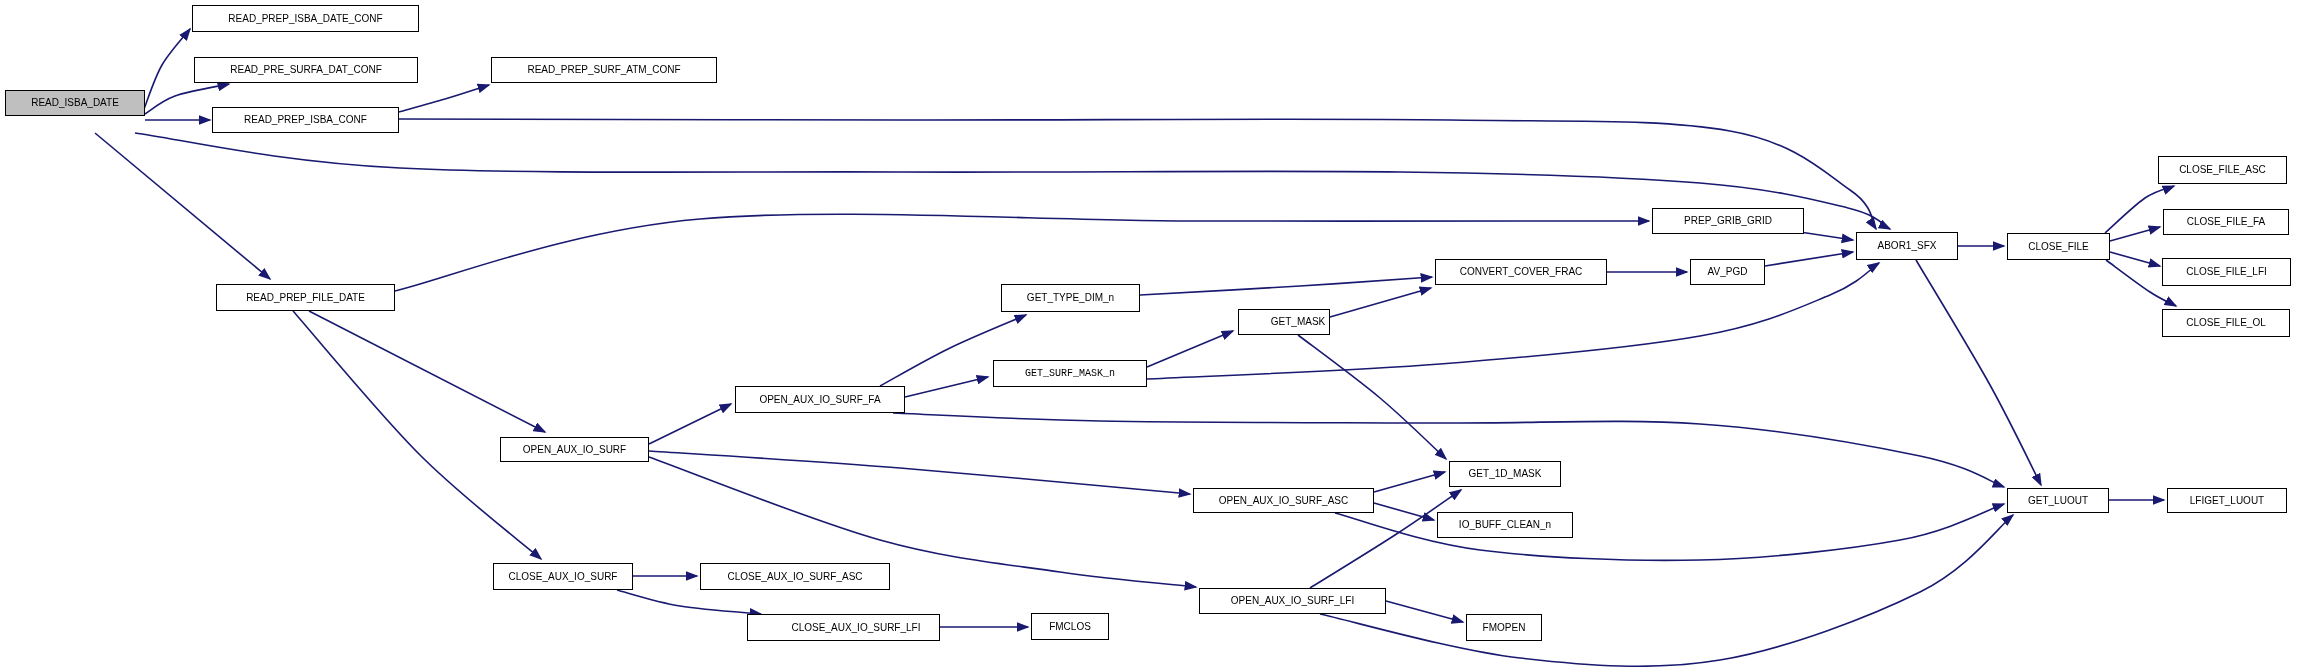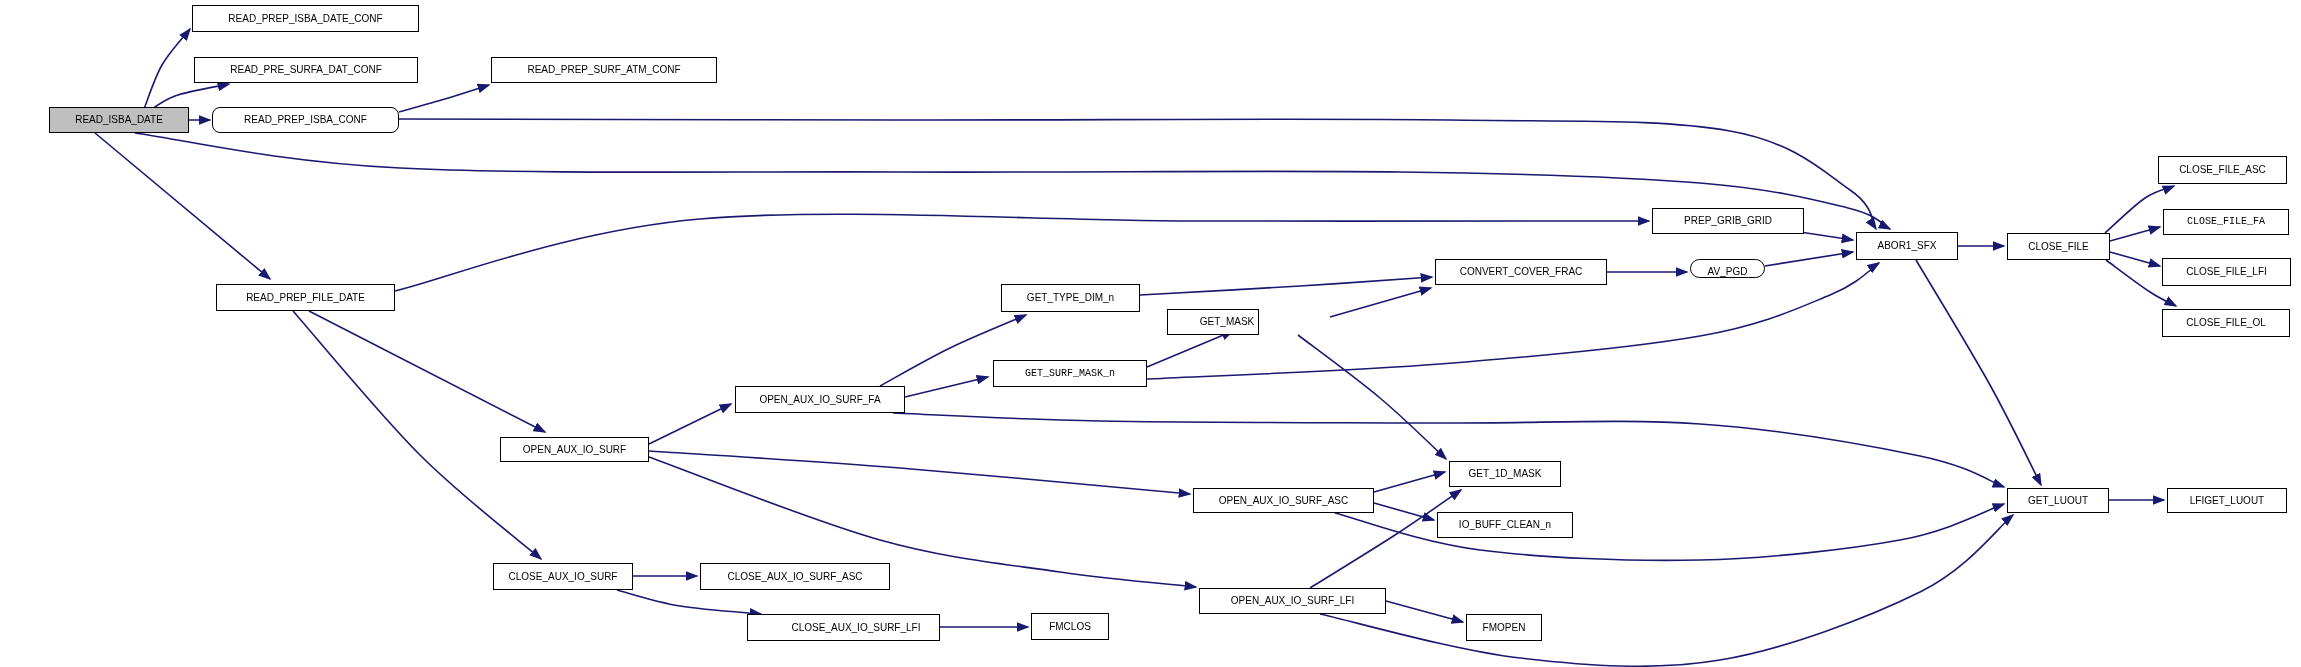--- a/index.html
+++ b/index.html
@@ -75,38 +75,38 @@
         <path d="M1310,588 C1324.2,579.2 1369.8,551.3 1395,535 C1420.2,518.7 1450.0,497.5 1461,490" stroke="#191970" stroke-width="1.6" marker-end="url(#arrow)"></path>
         <path d="M1386,601 L1463,622" stroke="#191970" stroke-width="1.6" marker-end="url(#arrow)"></path>
         <path d="M1320,614 C1353.3,621.3 1453.3,650.3 1520,658 C1586.7,665.7 1653.3,671.0 1720,660 C1786.7,649.0 1871.2,616.2 1920,592 C1968.8,567.8 1997.5,527.8 2013,515" stroke="#191970" stroke-width="1.6" marker-end="url(#arrow)"></path>
         <path d="M633,576 L697,576" stroke="#191970" stroke-width="1.6" marker-end="url(#arrow)"></path>
         <path d="M617,590 C627.5,592.7 656.0,602.0 680,606 C704.0,610.0 747.5,612.7 761,614" stroke="#191970" stroke-width="1.6" marker-end="url(#arrow)"></path>
         <path d="M940,627 L1028,627" stroke="#191970" stroke-width="1.6" marker-end="url(#arrow)"></path>
         <path d="M2109,500 L2164,500" stroke="#191970" stroke-width="1.6" marker-end="url(#arrow)"></path>
       </g>
   </svg>
   <div id="nodes-layer">
-      <div class="node highlighted" style="left: 5px; top: 107px; width: 140px; height: 26px; line-height: 24px; margin-left: 44px;">READ_ISBA_DATE</div>
+      <div class="node highlighted" style="left: 5px; top: 90px; width: 140px; height: 26px; line-height: 24px;">READ_ISBA_DATE</div>
       <div class="node" style="left: 192px; top: 5px; width: 227px; height: 27px; line-height: 25px;">READ_PREP_ISBA_DATE_CONF</div>
       <div class="node" style="left: 194px; top: 57px; width: 224px; height: 26px; line-height: 24px;">READ_PRE_SURFA_DAT_CONF</div>
       <div class="node" style="left: 467px; top: 57px; width: 226px; height: 26px; line-height: 24px; margin-left: 24px;">READ_PREP_SURF_ATM_CONF</div>
-      <div class="node" style="left: 212px; top: 107px; width: 187px; height: 26px; line-height: 24px; border-radius: 8px;">READ_PREP_ISBA_CONF</div>
+      <div class="node" style="left: 212px; top: 107px; width: 187px; height: 26px; line-height: 24px;">READ_PREP_ISBA_CONF</div>
       <div class="node" style="left: 216px; top: 284px; width: 179px; height: 27px; line-height: 25px;">READ_PREP_FILE_DATE</div>
       <div class="node" style="left: 500px; top: 437px; width: 149px; height: 25px; line-height: 23px;">OPEN_AUX_IO_SURF</div>
       <div class="node" style="left: 735px; top: 386px; width: 170px; height: 27px; line-height: 25px;">OPEN_AUX_IO_SURF_FA</div>
       <div class="node" style="left: 1001px; top: 284px; width: 139px; height: 28px; line-height: 26px;">GET_TYPE_DIM_n</div>
       <div class="node" style="left: 993px; top: 360px; width: 154px; height: 27px; line-height: 25px; font-family: Liberation Mono, monospace;">GET_SURF_MASK_n</div>
-      <div class="node" style="left: 1167px; top: 309px; width: 92px; height: 26px; line-height: 24px; padding-left: 28px;">GET_MASK</div>
+      <div class="node" style="left: 1238px; top: 309px; width: 92px; height: 26px; line-height: 24px; padding-left: 28px;">GET_MASK</div>
       <div class="node" style="left: 1435px; top: 259px; width: 172px; height: 26px; line-height: 24px;">CONVERT_COVER_FRAC</div>
-      <div class="node" style="left: 1690px; top: 259px; width: 75px; height: 19px; line-height: 24px; border-radius: 12px;">AV_PGD</div>
+      <div class="node" style="left: 1690px; top: 259px; width: 75px; height: 26px; line-height: 24px;">AV_PGD</div>
       <div class="node" style="left: 1652px; top: 208px; width: 152px; height: 26px; line-height: 24px;">PREP_GRIB_GRID</div>
       <div class="node" style="left: 1856px; top: 232px; width: 102px; height: 28px; line-height: 26px;">ABOR1_SFX</div>
       <div class="node" style="left: 2007px; top: 233px; width: 103px; height: 27px; line-height: 25px;">CLOSE_FILE</div>
       <div class="node" style="left: 2158px; top: 156px; width: 129px; height: 28px; line-height: 26px;">CLOSE_FILE_ASC</div>
-      <div class="node" style="left: 2163px; top: 209px; width: 126px; height: 26px; line-height: 24px; font-family: Liberation Mono, monospace;">CLOSE_FILE_FA</div>
+      <div class="node" style="left: 2163px; top: 209px; width: 126px; height: 26px; line-height: 24px;">CLOSE_FILE_FA</div>
       <div class="node" style="left: 2162px; top: 258px; width: 129px; height: 28px; line-height: 26px;">CLOSE_FILE_LFI</div>
       <div class="node" style="left: 2162px; top: 309px; width: 128px; height: 28px; line-height: 26px;">CLOSE_FILE_OL</div>
       <div class="node" style="left: 1193px; top: 488px; width: 181px; height: 25px; line-height: 23px;">OPEN_AUX_IO_SURF_ASC</div>
       <div class="node" style="left: 1449px; top: 461px; width: 112px; height: 26px; line-height: 24px;">GET_1D_MASK</div>
       <div class="node" style="left: 1437px; top: 512px; width: 136px; height: 26px; line-height: 24px;">IO_BUFF_CLEAN_n</div>
       <div class="node" style="left: 1199px; top: 588px; width: 187px; height: 26px; line-height: 24px;">OPEN_AUX_IO_SURF_LFI</div>
       <div class="node" style="left: 1466px; top: 614px; width: 76px; height: 27px; line-height: 25px;">FMOPEN</div>
       <div class="node" style="left: 493px; top: 563px; width: 140px; height: 27px; line-height: 25px;">CLOSE_AUX_IO_SURF</div>
       <div class="node" style="left: 700px; top: 563px; width: 190px; height: 27px; line-height: 25px;">CLOSE_AUX_IO_SURF_ASC</div>
       <div class="node" style="left: 747px; top: 614px; width: 193px; height: 27px; line-height: 25px; padding-left: 25px;">CLOSE_AUX_IO_SURF_LFI</div>

